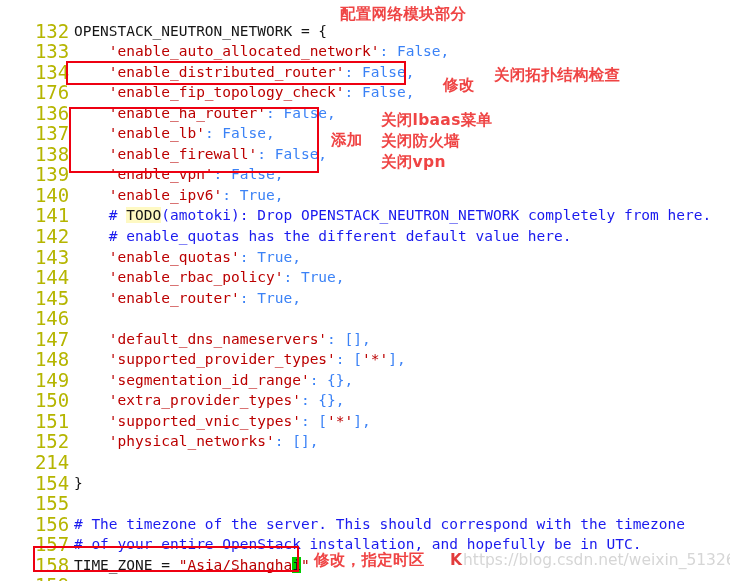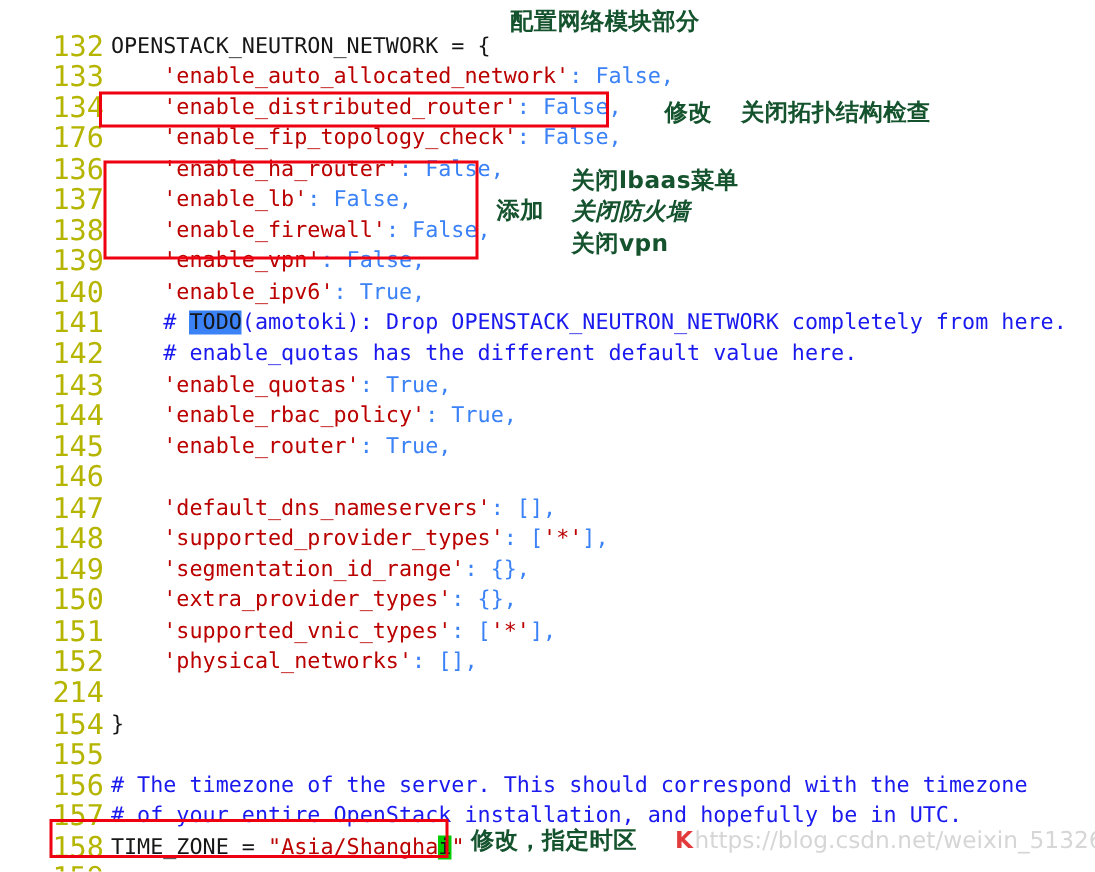--- a/index.html
+++ b/index.html
@@ -40,36 +40,36 @@
   .code {
     display: inline-block;
     padding-left: 7px;
     vertical-align: top;
     font-family: "DejaVu Sans Mono", monospace;
   }
   .s-str   { color: #bb0000; }
   .s-plain { color: #161616; margin-top: 26px; }
   .s-bool  { color: #3b82f6; }
   .s-cmt   { color: #1a1aee; }
-  .s-todo  { color: #161616; background: #3b82f6; }
+  .s-todo  { color: #161616; background: #fef9c3; }
   .cursor-ch {
     background: #00cc00;
     color: #161616;
   }
   
   .redbox {
     position: absolute;
     border: 2.5px solid #ee0011;
     box-sizing: border-box;
     pointer-events: none;
   }
   
   .anno {
     position: absolute;
-    color: #14532d;
+    color: #ef4444;
     font-weight: bold;
     font-family: "DejaVu Sans", sans-serif;
     font-size: 15.5px;
     white-space: nowrap;
     letter-spacing: 0.3px;
   }
   #watermark {
     position: absolute;
     left: 450px;
     top: 551px;
@@ -203,29 +203,29 @@
   </div>
 
   <div class="redbox" style="left:66px; top:61px; width:340px; height:24px;"></div>
 
   <div class="redbox" style="left:69px; top:107px; width:250px; height:66px;"></div>
 
   <div class="redbox" style="left:33px; top:546px; width:266px; height:26px;"></div>
 
   <div class="anno" style="left:340px; top:4px;">配置网络模块部分</div>
 
-  <div class="anno" style="left:443px; top:65px;">修改</div>
+  <div class="anno" style="left:443px; top:75px;">修改</div>
 
   <div class="anno" style="left:494px; top:65px;">关闭拓扑结构检查</div>
 
   <div class="anno" style="left:331px; top:130px;">添加</div>
 
   <div class="anno" style="left:381px; top:110px;">关闭lbaas菜单</div>
 
-  <div class="anno" style="left:381px; top:131px;font-style:italic;">关闭防火墙</div>
+  <div class="anno" style="left:381px; top:131px;">关闭防火墙</div>
 
   <div class="anno" style="left:381px; top:152px;">关闭vpn</div>
 
   <div class="anno" style="left:314px; top:550px;">修改，指定时区</div>
 
   <div id="watermark">
     <span class="csdn-mark">K</span><span>https://blog.csdn.net/weixin_51326240</span>
   </div>
 
 </div>

